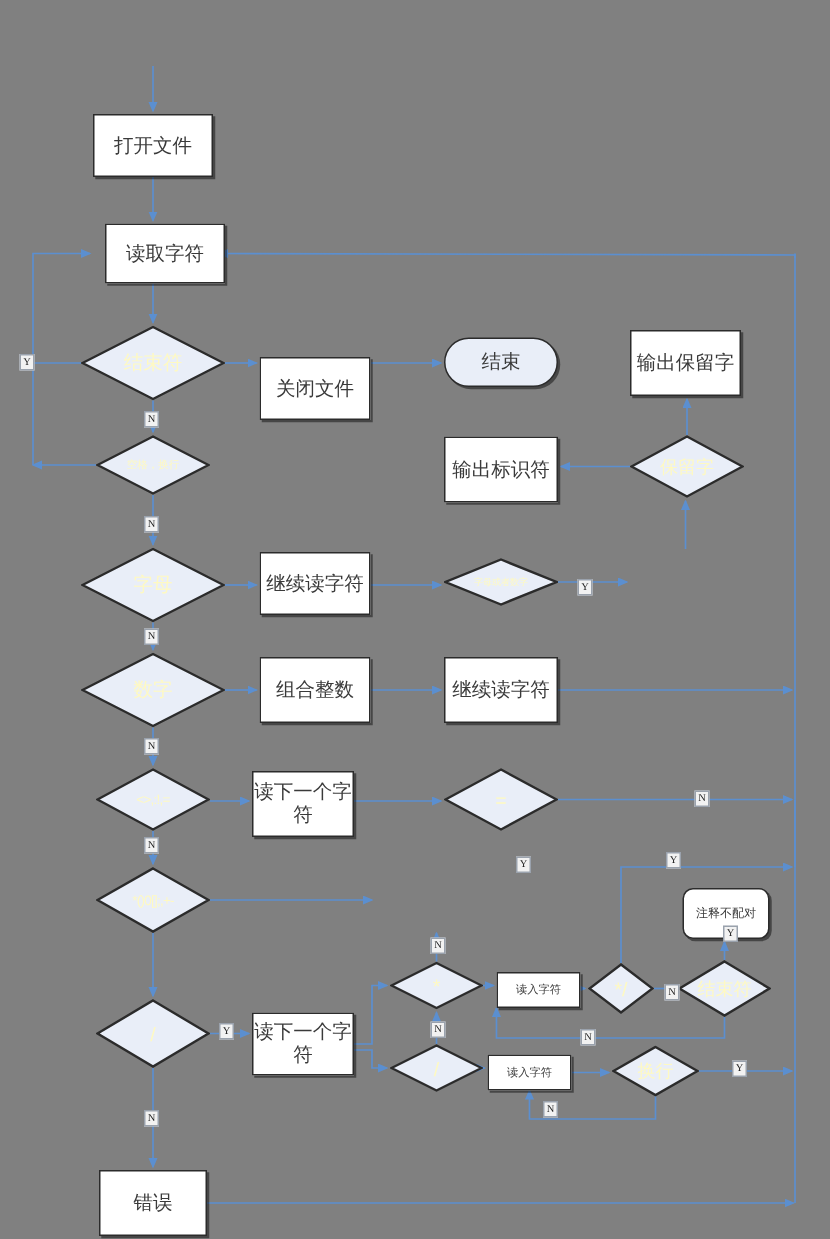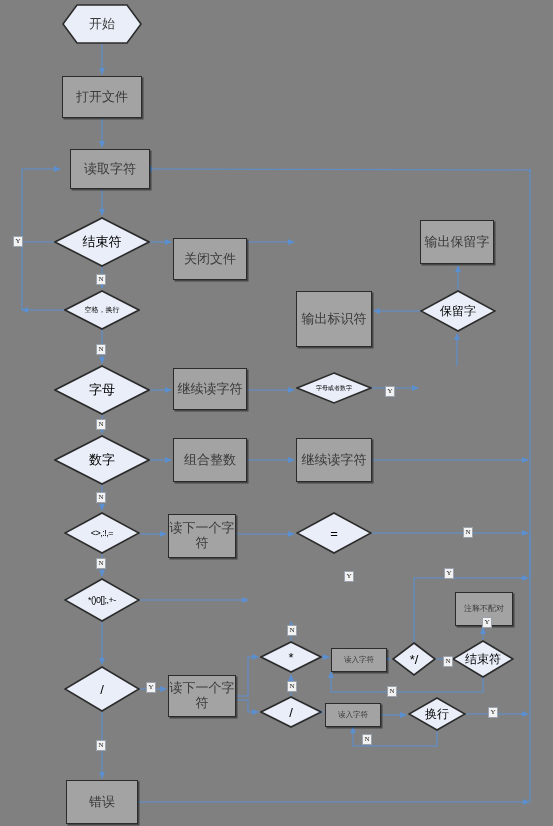--- a/index.html
+++ b/index.html
@@ -17,21 +17,21 @@
     box-sizing:border-box;
     display:flex;align-items:center;justify-content:center;
     text-align:center;
     color:#3a3a3a;
     line-height:1.15;
     z-index:3;
   }
 
   
   .rect{
-    background:#a3a3a3;
+    background:#ffffff;
     border:1.6px solid #2b2b2b;
     box-shadow:1.5px 1.5px 0 rgba(0,0,0,.45);
     font-size:13px;
   }
 
   
   .stadium{
     background:#e9eef8;
     border:1.6px solid #2b2b2b;
     border-radius:18px;
@@ -45,21 +45,21 @@
     display:flex;align-items:center;justify-content:center;
     font-size:13px;color:#3a3a3a;
   }
 
   
   .dia{position:absolute;z-index:3;}
   .dia svg{position:absolute;inset:0;display:block;}
   .dia .lbl{
     position:absolute;inset:0;
     display:flex;align-items:center;justify-content:center;
-    color:#000000;white-space:nowrap;
+    color:#fef9c3;white-space:nowrap;
   }
   .dia.big .lbl{font-size:13px;}
   .dia.med .lbl{font-size:12px;}
   .dia.sm  .lbl{font-size:7px;}
   .dia.xs  .lbl{font-size:6px;}
   .dia.op  .lbl{font-size:9px;letter-spacing:-.5px;}
 
   
   #wires{position:absolute;left:0;top:0;width:553px;height:826px;z-index:1;}
 
@@ -165,59 +165,56 @@
       <path d="M530,714 L530,533"></path>
       <path d="M530,802 L530,714"></path>
       <path d="M530,578 L530,533"></path>
       <path d="M22,310 L22,242"></path>
     </g>
     <g stroke="#5b8fd0" stroke-width="1.1" fill="none" marker-end="url(#ah)">
       <path d="M530,172 L530,170 L146,169"></path>
     </g>
   </svg>
 
-  <div class="hexwrap" style="left:62px;top:4px;width:80px;height:40px;">
-    <svg viewBox="0 0 80 40" xmlns="http://www.w3.org/2000/svg">
-      <polygon points="15,1 65,1 79,20 65,39 15,39 1,20" fill="#e9eef8" stroke="#2b2b2b" stroke-width="1.6"></polygon>
-    </svg>
-    <span class="lbl">开始</span>
-  </div>
 
   <div class="node rect" style="left:62px;top:76px;width:80px;height:42px;">
     <span>打开文件</span>
   </div>
 
   <div class="node rect" style="left:62px;top:149px;width:80px;height:40px;margin-left:8px;">
     <span>读取字符</span>
   </div>
 
   <div class="dia big" style="left:54px;top:217px;width:96px;height:50px;">
     <svg viewBox="0 0 96 50" xmlns="http://www.w3.org/2000/svg">
       <polygon points="48,1 95,25 48,49 1,25" fill="#e9eef8" stroke="#2b2b2b" stroke-width="1.6"></polygon>
     </svg>
     <span class="lbl">结束符</span>
   </div>
 
   <div class="node rect" style="left:173px;top:221px;width:74px;height:42px;margin-top:17px;">
     <span>关闭文件</span>
   </div>
 
+  <div class="node stadium" style="left:296px;top:225px;width:76px;height:33px;">
+    <span>结束</span>
+  </div>
 
   <div class="node rect" style="left:420px;top:220px;width:74px;height:44px;">
     <span>输出保留字</span>
   </div>
 
   <div class="dia sm" style="left:64px;top:290px;width:76px;height:40px;">
     <svg viewBox="0 0 76 40" xmlns="http://www.w3.org/2000/svg">
       <polygon points="38,1 75,20 38,39 1,20" fill="#e9eef8" stroke="#2b2b2b" stroke-width="1.6"></polygon>
     </svg>
     <span class="lbl">空格，换行</span>
   </div>
 
-  <div class="node rect" style="left:296px;top:291px;width:76px;height:56px;">
+  <div class="node rect" style="left:296px;top:291px;width:76px;height:44px;">
     <span>输出标识符</span>
   </div>
 
   <div class="dia med" style="left:420px;top:290px;width:76px;height:42px;">
     <svg viewBox="0 0 76 42" xmlns="http://www.w3.org/2000/svg">
       <polygon points="38,1 75,21 38,41 1,21" fill="#e9eef8" stroke="#2b2b2b" stroke-width="1.6"></polygon>
     </svg>
     <span class="lbl">保留字</span>
   </div>
 
@@ -274,21 +271,21 @@
   </div>
 
   <div class="dia op" style="left:64px;top:578px;width:76px;height:44px;">
     <svg viewBox="0 0 76 44" xmlns="http://www.w3.org/2000/svg">
       <polygon points="38,1 75,22 38,43 1,22" fill="#e9eef8" stroke="#2b2b2b" stroke-width="1.6"></polygon>
     </svg>
     <span class="lbl">*()0[];,+-</span>
   </div>
 
 
-  <div class="node rect" style="left:455px;top:592px;width:58px;height:34px;font-size:8px;">
+  <div class="node rect" style="left:455px;top:592px;width:58px;height:34px;font-size:8px;border-radius:7px;">
     <span>注释不配对</span>
   </div>
 
   <div class="dia big" style="left:64px;top:666px;width:76px;height:46px;">
     <svg viewBox="0 0 76 46" xmlns="http://www.w3.org/2000/svg">
       <polygon points="38,1 75,23 38,45 1,23" fill="#e9eef8" stroke="#2b2b2b" stroke-width="1.6"></polygon>
     </svg>
     <span class="lbl">/</span>
   </div>
 

